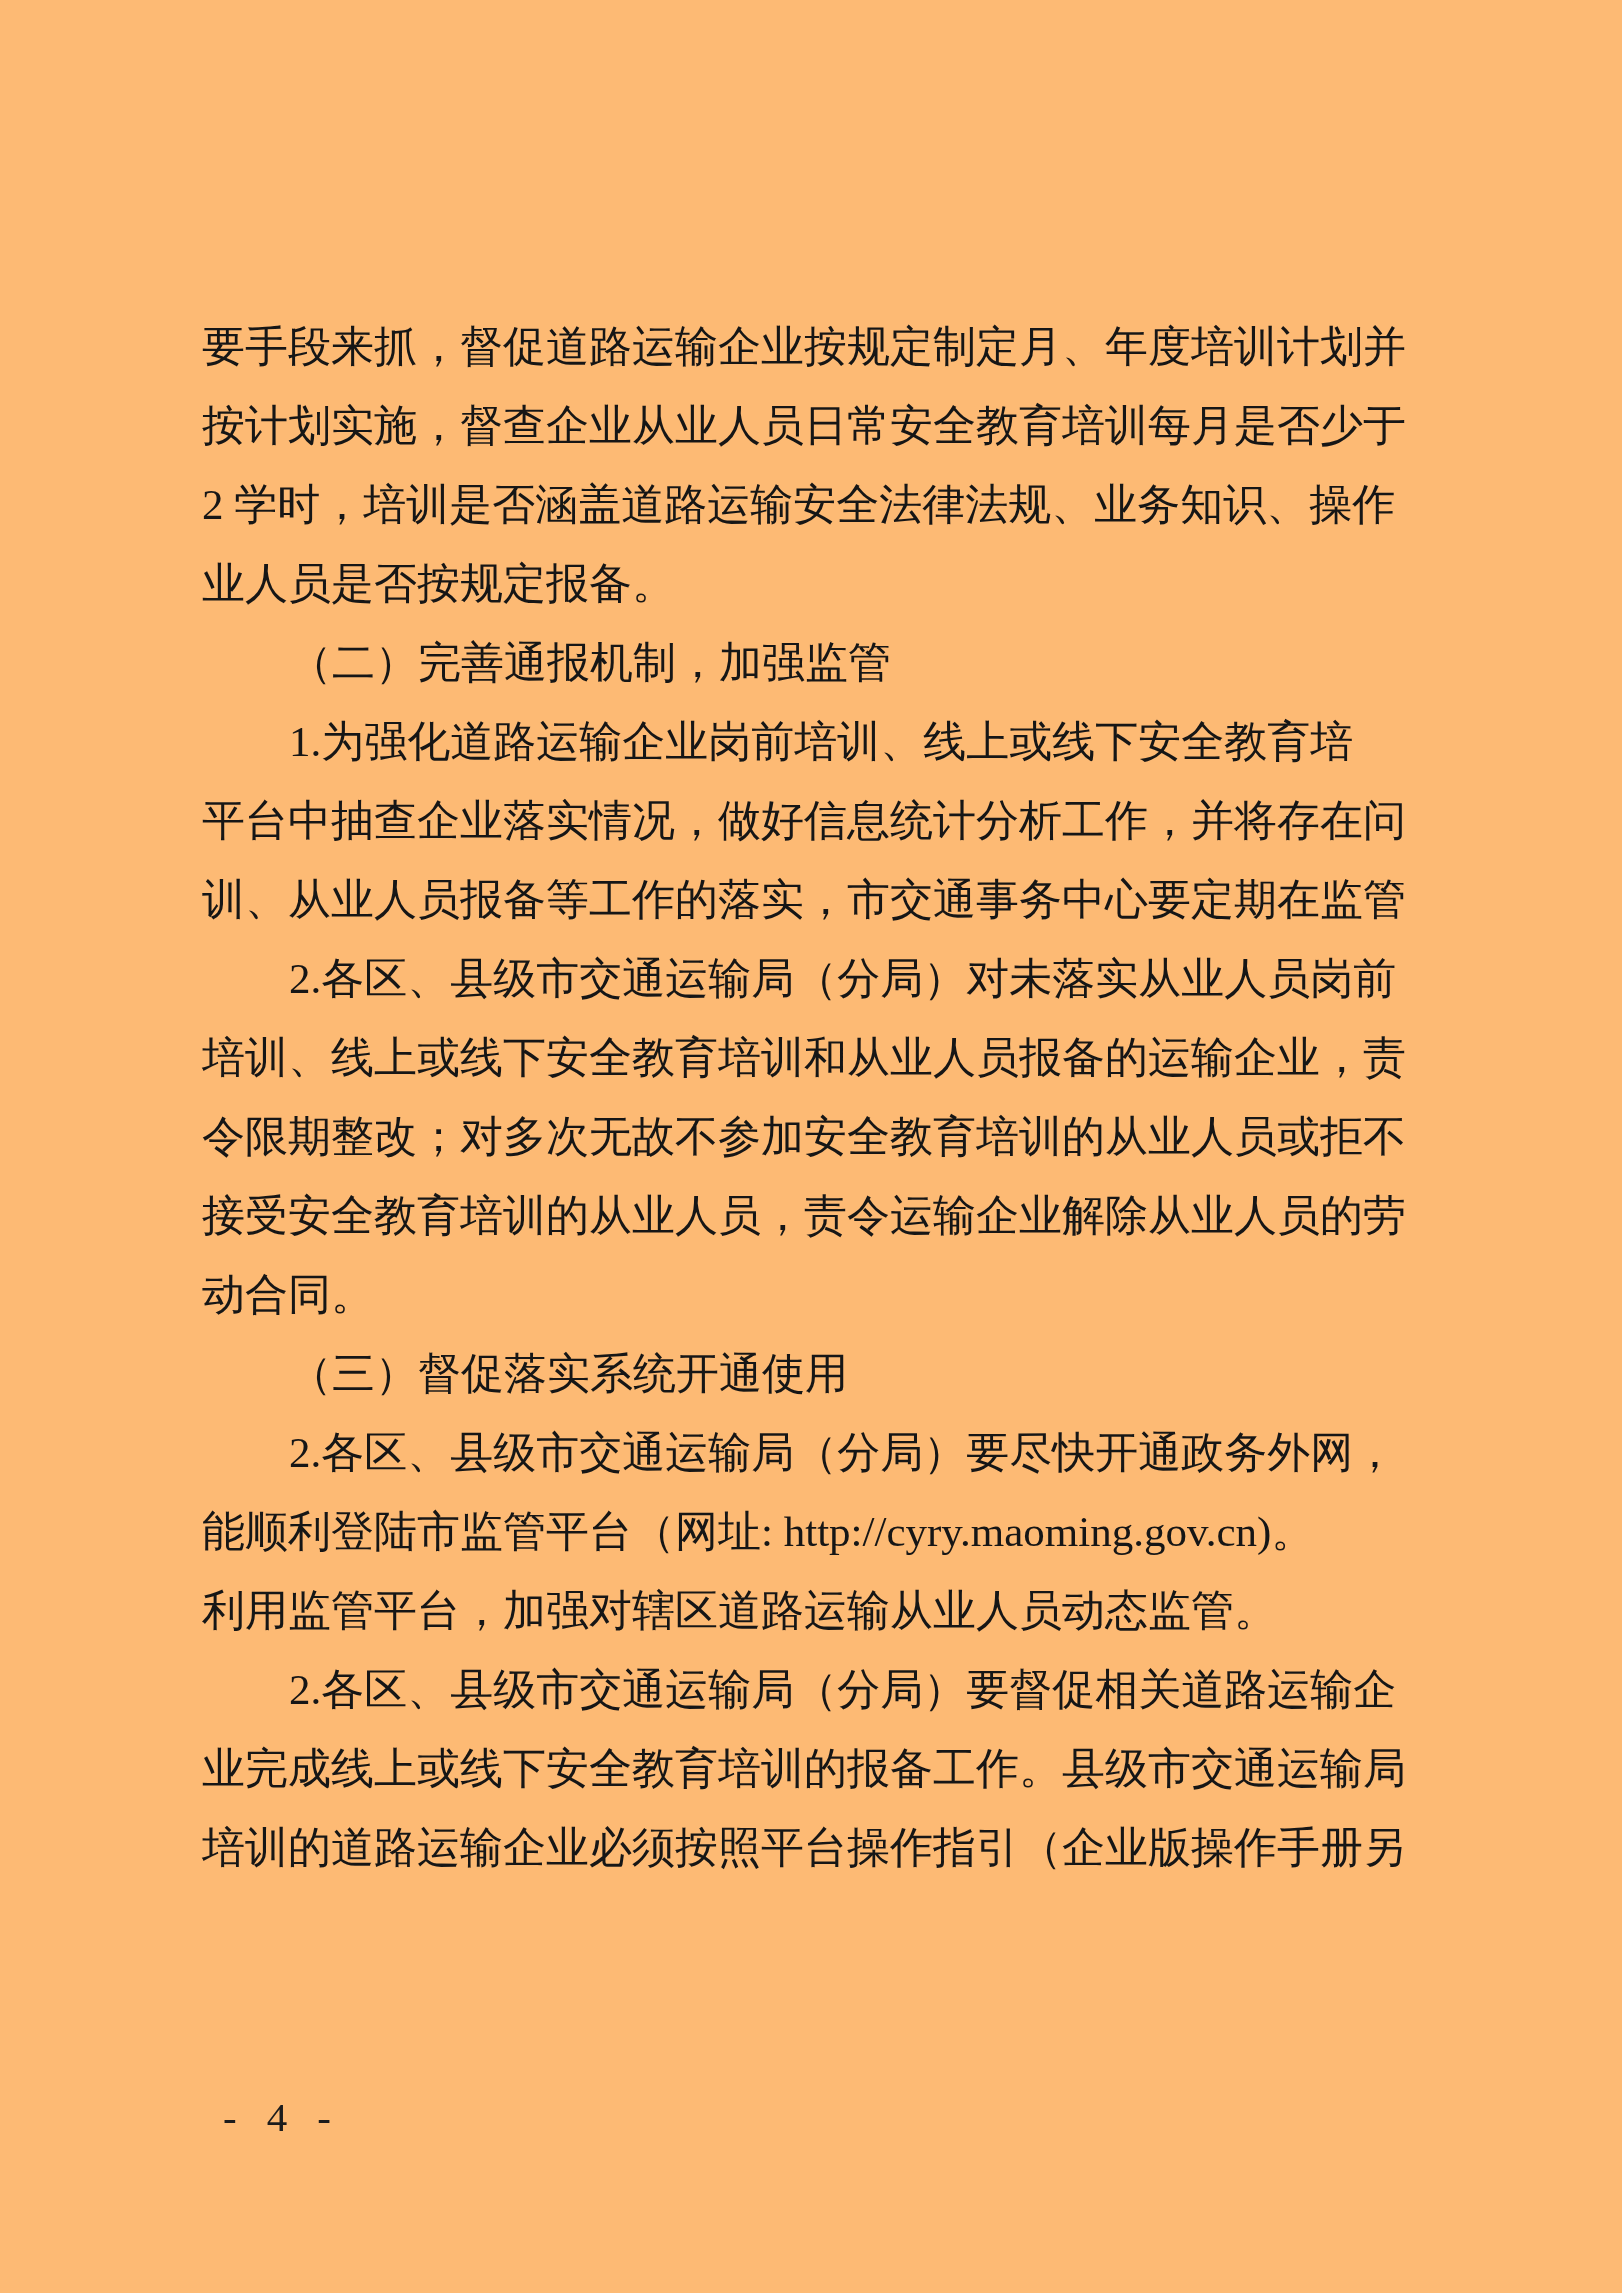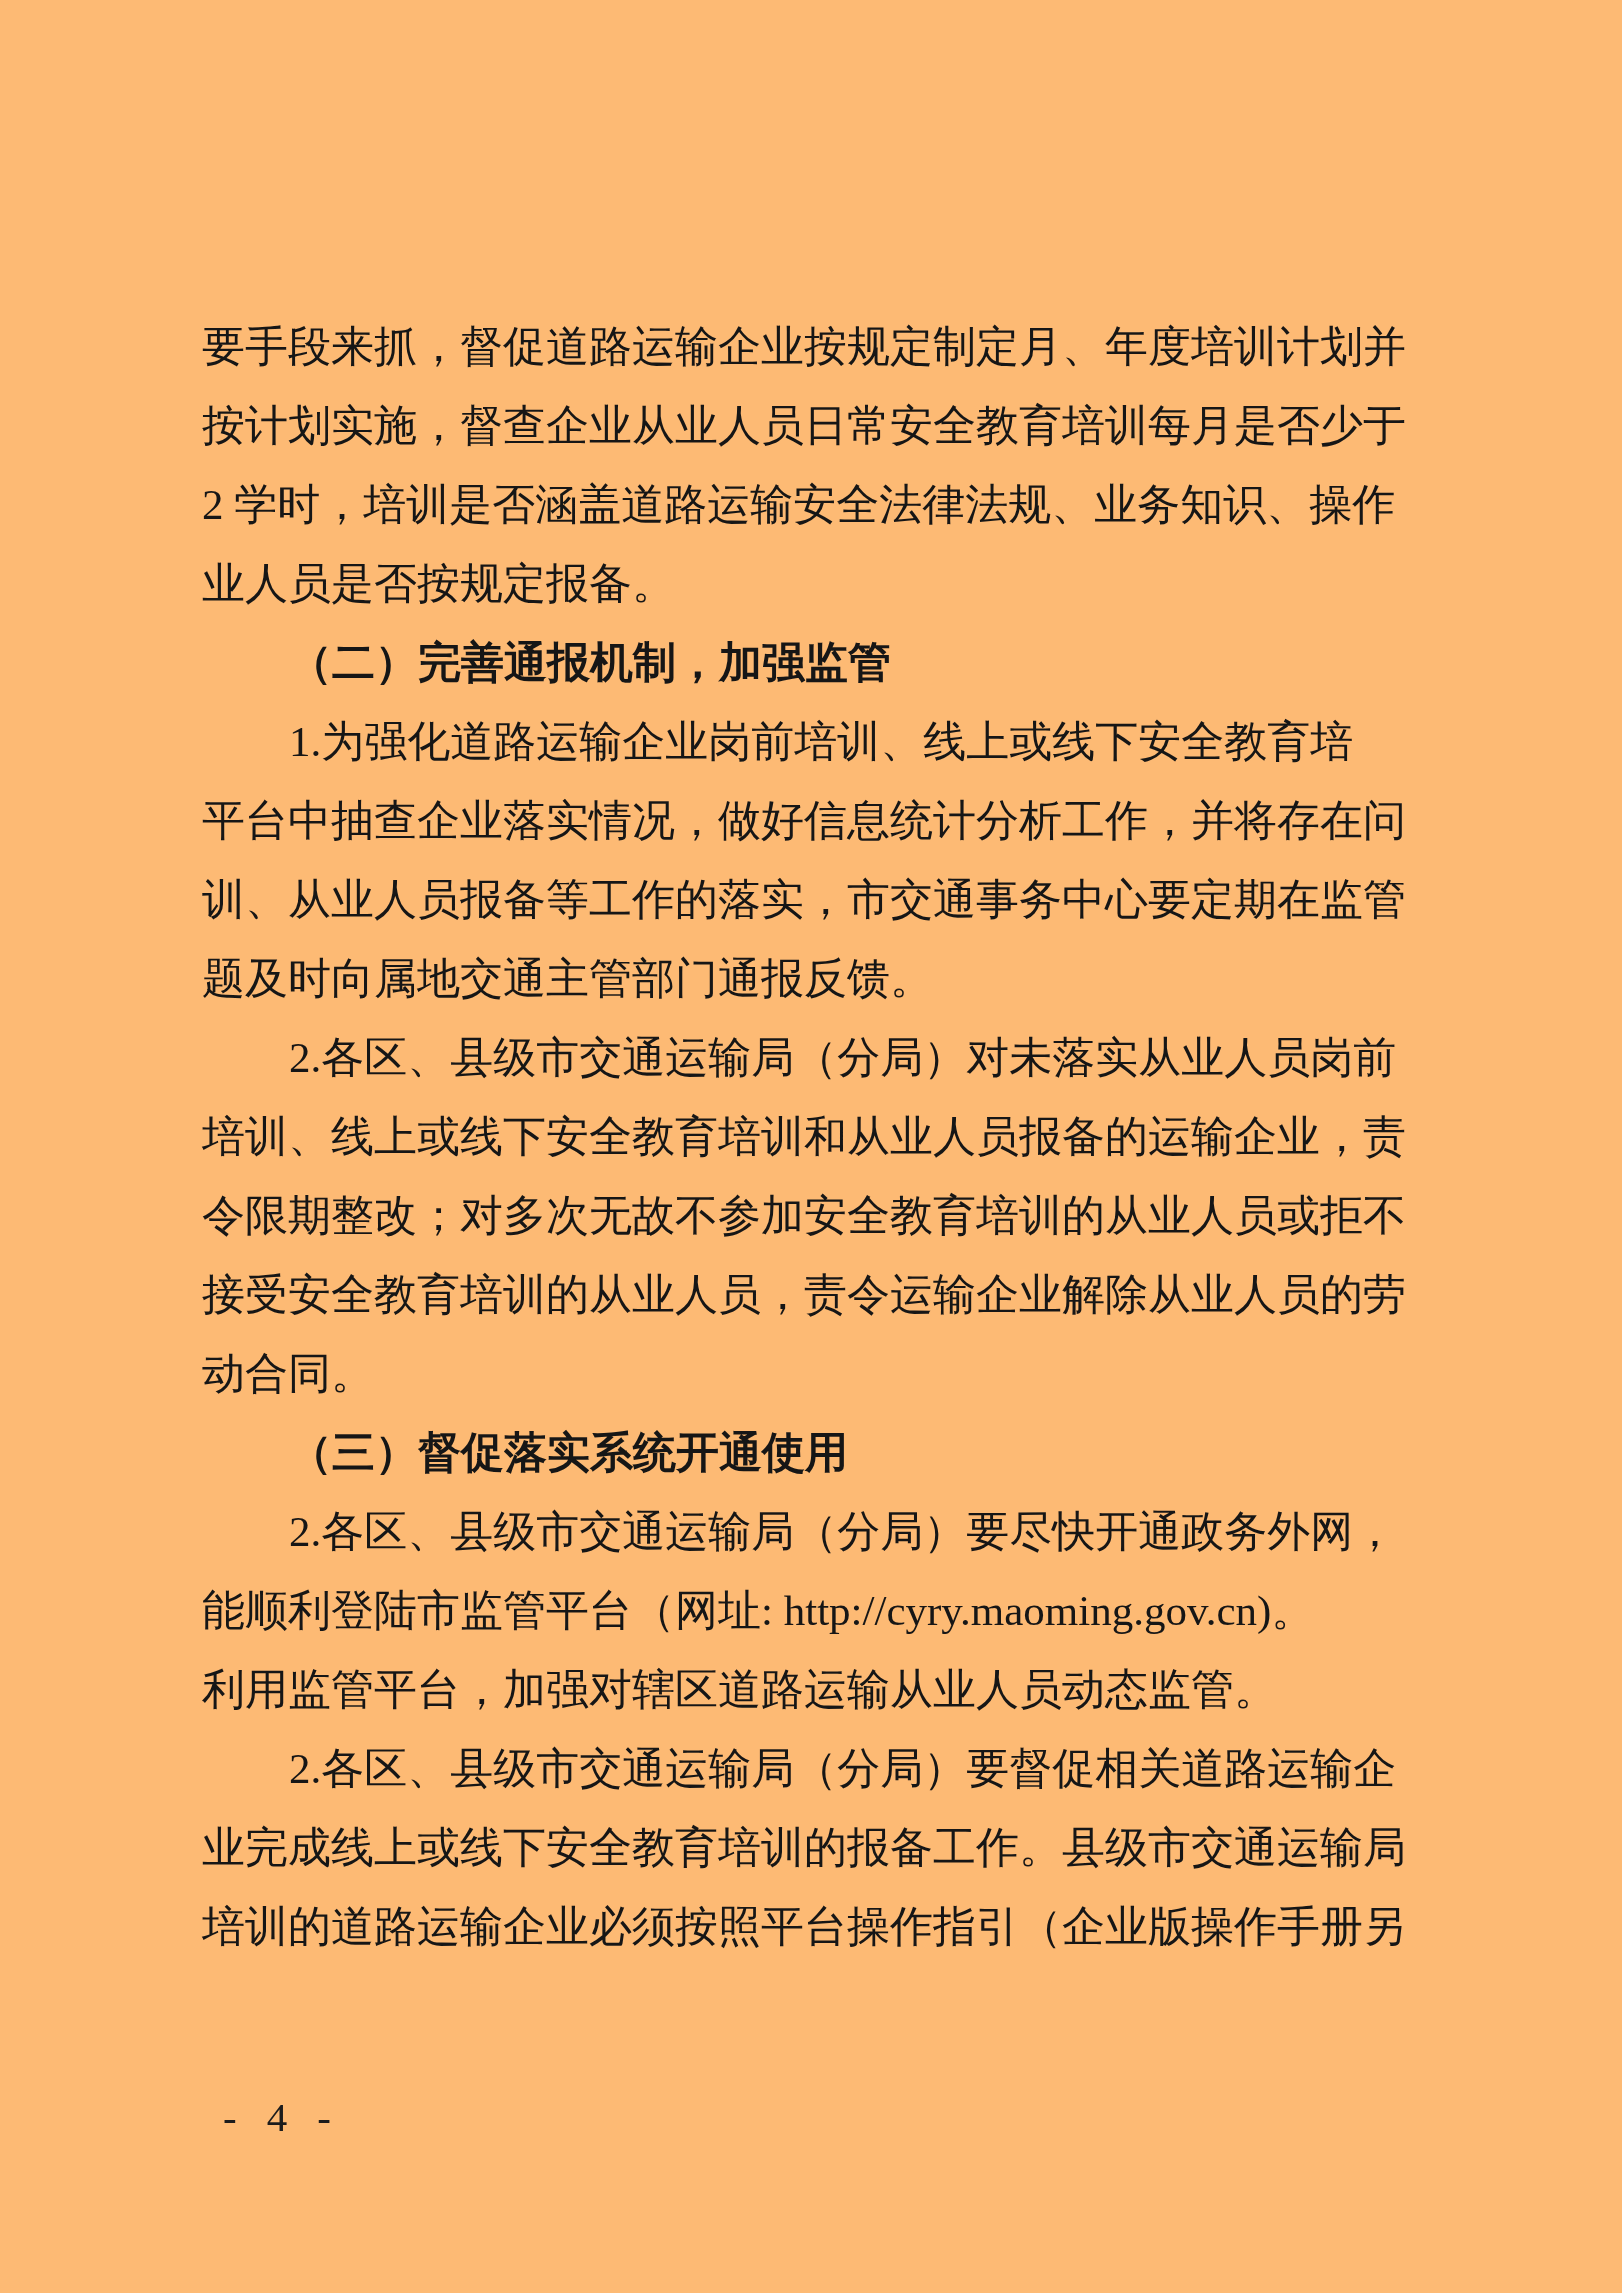--- a/index.html
+++ b/index.html
@@ -23,21 +23,21 @@
     width: 1231px;
   }
   .line {
     font-size: 43px;
     line-height: 79px;
     height: 79px;
     white-space: nowrap;
     letter-spacing: 0px;
   }
   .line.heading {
-    font-weight: bold;
+    font-weight: normal;
   }
   .indent-2 {
     padding-left: 87px;
   }
   .page-number {
     position: absolute;
     left: 223px;
     top: 2092px;
     font-size: 41px;
     line-height: 51px;
@@ -52,21 +52,20 @@
 <div class="page">
   <div class="text-block">
       <div class="line body">要手段来抓，督促道路运输企业按规定制定月、年度培训计划并</div>
       <div class="line body">按计划实施，督查企业从业人员日常安全教育培训每月是否少于</div>
       <div class="line body">2 学时，培训是否涵盖道路运输安全法律法规、业务知识、操作</div>
       <div class="line body">业人员是否按规定报备。</div>
       <div class="line heading indent-2">（二）完善通报机制，加强监管</div>
       <div class="line body indent-2">1.为强化道路运输企业岗前培训、线上或线下安全教育培</div>
       <div class="line body">平台中抽查企业落实情况，做好信息统计分析工作，并将存在问</div>
       <div class="line body">训、从业人员报备等工作的落实，市交通事务中心要定期在监管</div>
-      <div class="line body">题及时向属地交通主管部门通报反馈。</div>
       <div class="line body indent-2">2.各区、县级市交通运输局（分局）对未落实从业人员岗前</div>
       <div class="line body">培训、线上或线下安全教育培训和从业人员报备的运输企业，责</div>
       <div class="line body">令限期整改；对多次无故不参加安全教育培训的从业人员或拒不</div>
       <div class="line body">接受安全教育培训的从业人员，责令运输企业解除从业人员的劳</div>
       <div class="line body">动合同。</div>
       <div class="line heading indent-2">（三）督促落实系统开通使用</div>
       <div class="line body indent-2">2.各区、县级市交通运输局（分局）要尽快开通政务外网，</div>
       <div class="line body">能顺利登陆市监管平台（网址: http://cyry.maoming.gov.cn)。</div>
       <div class="line body">利用监管平台，加强对辖区道路运输从业人员动态监管。</div>
       <div class="line body indent-2">2.各区、县级市交通运输局（分局）要督促相关道路运输企</div>

